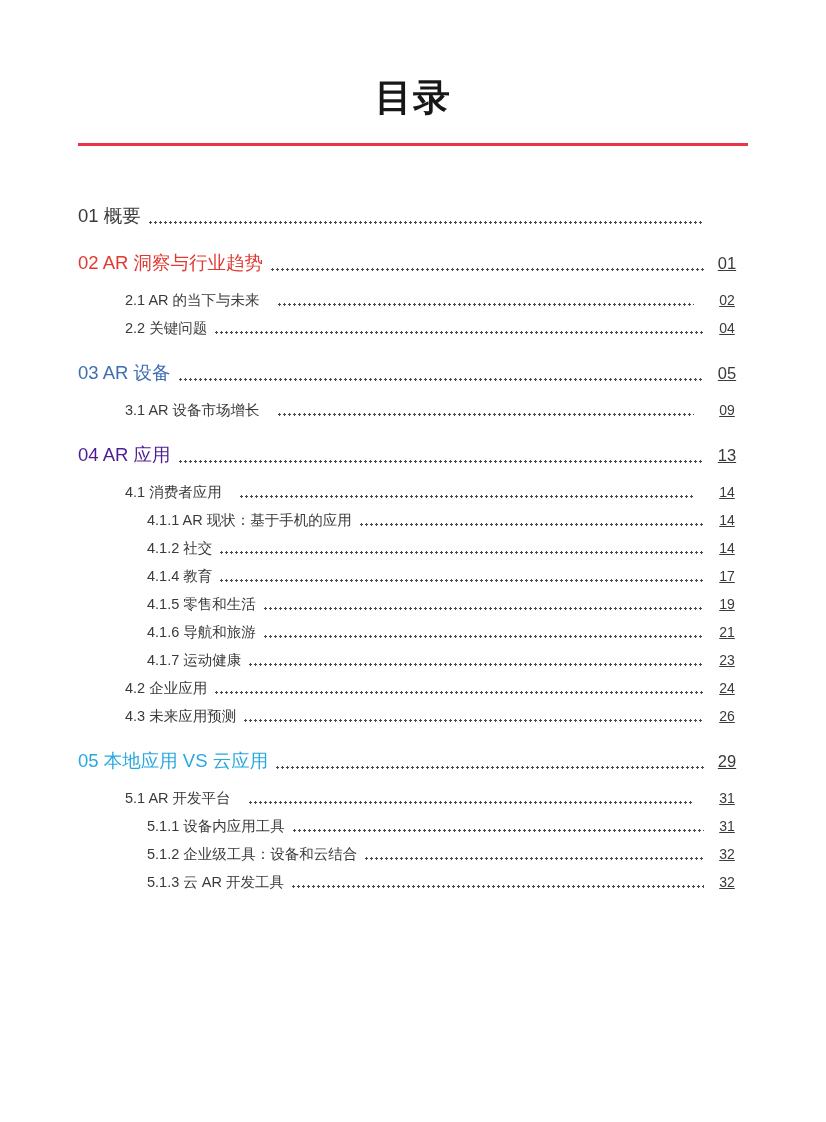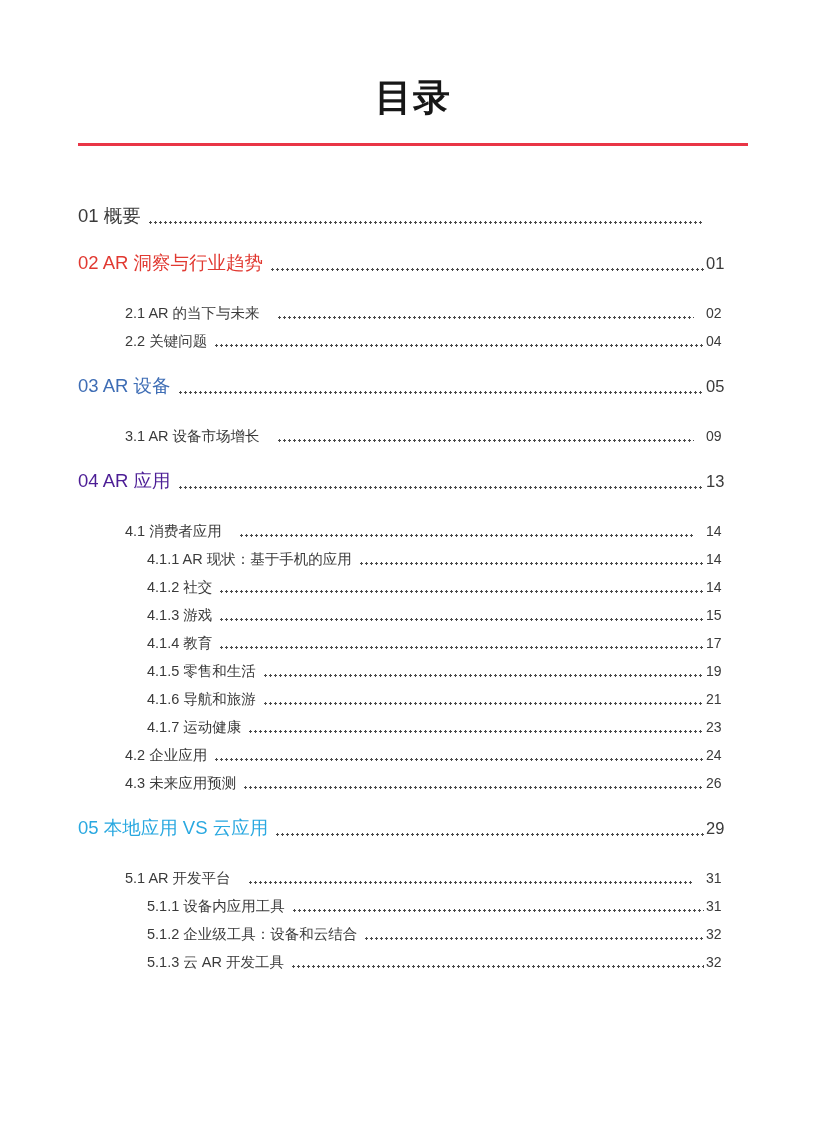--- a/index.html
+++ b/index.html
@@ -48,31 +48,32 @@
     align-self: flex-end;
     height: 3px;
     margin: 0 2px 5px 7px;
     background-image: radial-gradient(circle, var(--dot-color, #4a4a4a) 1px, transparent 1.3px);
     background-size: 5px 3px;
     background-repeat: repeat-x;
     background-position: left center;
   }
   .toc-row .page {
     width: 42px;
-    text-align: left;
+    text-align: center;
     font-size: 14px;
     line-height: 22px;
     color: var(--text-color, #3a3a3a);
+    text-decoration: underline;
   }
   
   .toc-row.l1 { height: 26px; margin-top: 21px; }
   .toc-row.l1 .label { font-size: 18.5px; line-height: 26px; text-align: right; }
   .toc-row.l1 .page  { font-size: 16.5px; line-height: 26px; }
   .toc-row.l1.first  { margin-top: 57px; }
-  .toc-row.l1 + .toc-row.l2 { margin-top: 26px; gap: 10px; }
+  .toc-row.l1 + .toc-row.l2 { margin-top: 13px; gap: 10px; }
   
   .toc-row.l2 { padding-left: 47px; }
   .toc-row.l3 { padding-left: 69px; }
 </style>
 </head>
 <body>
 
 <div class="content">
   <h1 class="page-title">目录</h1>
   <div class="divider"></div>
@@ -121,25 +122,20 @@
     <span class="label">4.1.1 AR 现状：基于手机的应用</span>
     <span class="leader"></span>
     <span class="page">14</span>
   </div>
       <div class="toc-row l3">
     <span class="label">4.1.2 社交</span>
     <span class="leader"></span>
     <span class="page">14</span>
   </div>
       <div class="toc-row l3">
-    <span class="label">4.1.3 游戏</span>
-    <span class="leader"></span>
-    <span class="page">15</span>
-  </div>
-      <div class="toc-row l3">
     <span class="label">4.1.4 教育</span>
     <span class="leader"></span>
     <span class="page">17</span>
   </div>
       <div class="toc-row l3">
     <span class="label">4.1.5 零售和生活</span>
     <span class="leader"></span>
     <span class="page">19</span>
   </div>
       <div class="toc-row l3">

